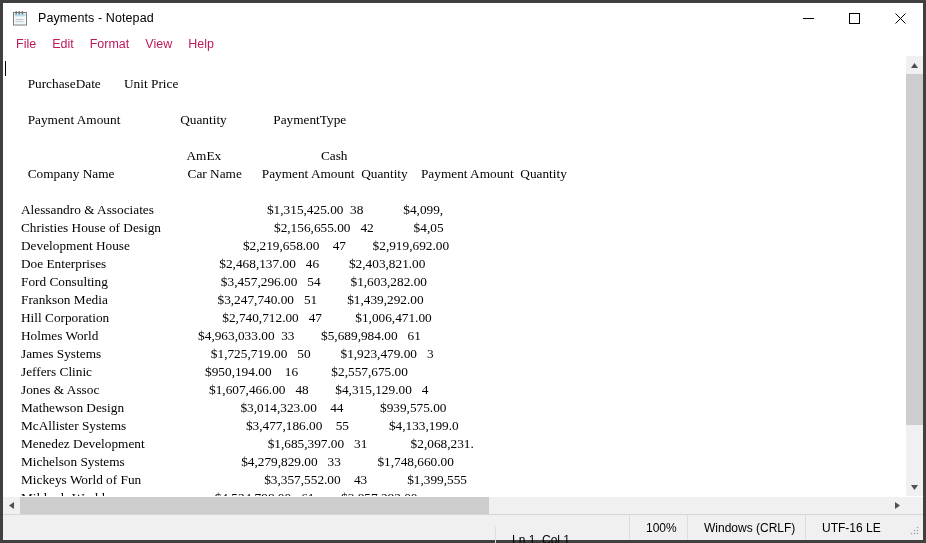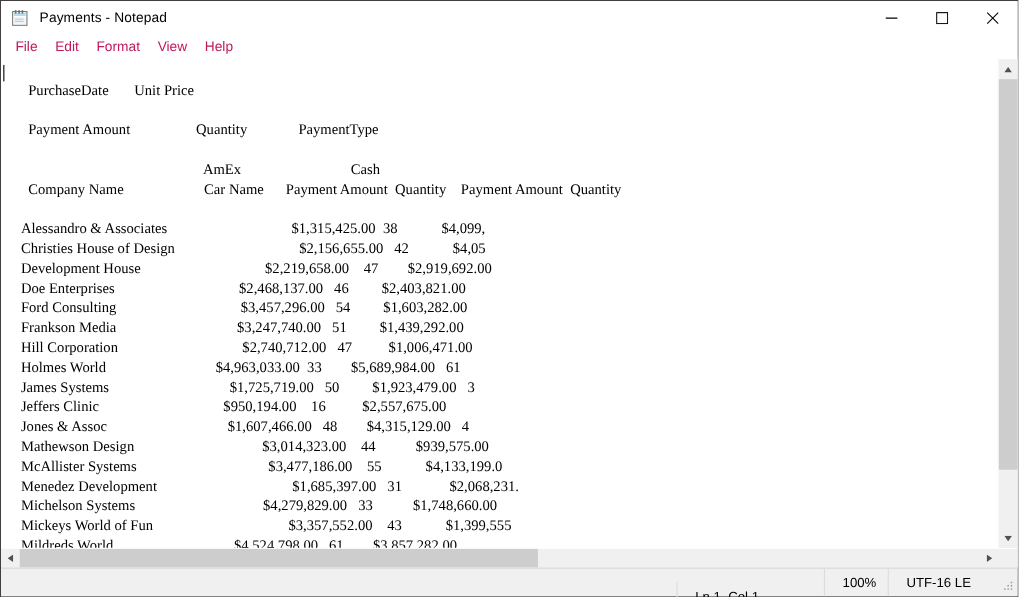--- a/index.html
+++ b/index.html
@@ -11,21 +11,21 @@
     background: #ffffff;
     font-family: "Liberation Sans", sans-serif;
   }
 
   #app {
     position: relative;
     width: 926px;
     height: 543px;
     background: #ffffff;
     box-sizing: border-box;
-    border: 1px solid #404040;
+    border: 3px solid #404040;
     display: flex;
     flex-direction: column;
   }
 
   
   .titlebar {
     height: 30px;
     min-height: 30px;
     background: #ffffff;
     display: flex;
@@ -343,20 +343,21 @@
             <polygon points="5,3.5 0,0 0,7" fill="#505050"></polygon>
           </svg>
       </div>
       <div class="corner-box"></div>
     </div>
   </div>
 
   <div class="statusbar">
     <div class="status-cell sc-lncol">Ln 1, Col 1</div>
     <div class="status-cell sc-zoom">100%</div>
+    <div class="status-cell sc-eol">Windows (CRLF)</div>
     <div class="status-cell sc-enc">UTF-16 LE</div>
     <div class="grip">
       <svg width="12" height="12" viewBox="0 0 12 12">
         <circle cx="9.5" cy="2.5" r="0.8" fill="#a0a0a0"></circle>
         <circle cx="6.5" cy="5.5" r="0.8" fill="#a0a0a0"></circle>
         <circle cx="9.5" cy="5.5" r="0.8" fill="#a0a0a0"></circle>
         <circle cx="3.5" cy="8.5" r="0.8" fill="#a0a0a0"></circle>
         <circle cx="6.5" cy="8.5" r="0.8" fill="#a0a0a0"></circle>
         <circle cx="9.5" cy="8.5" r="0.8" fill="#a0a0a0"></circle>
       </svg>

